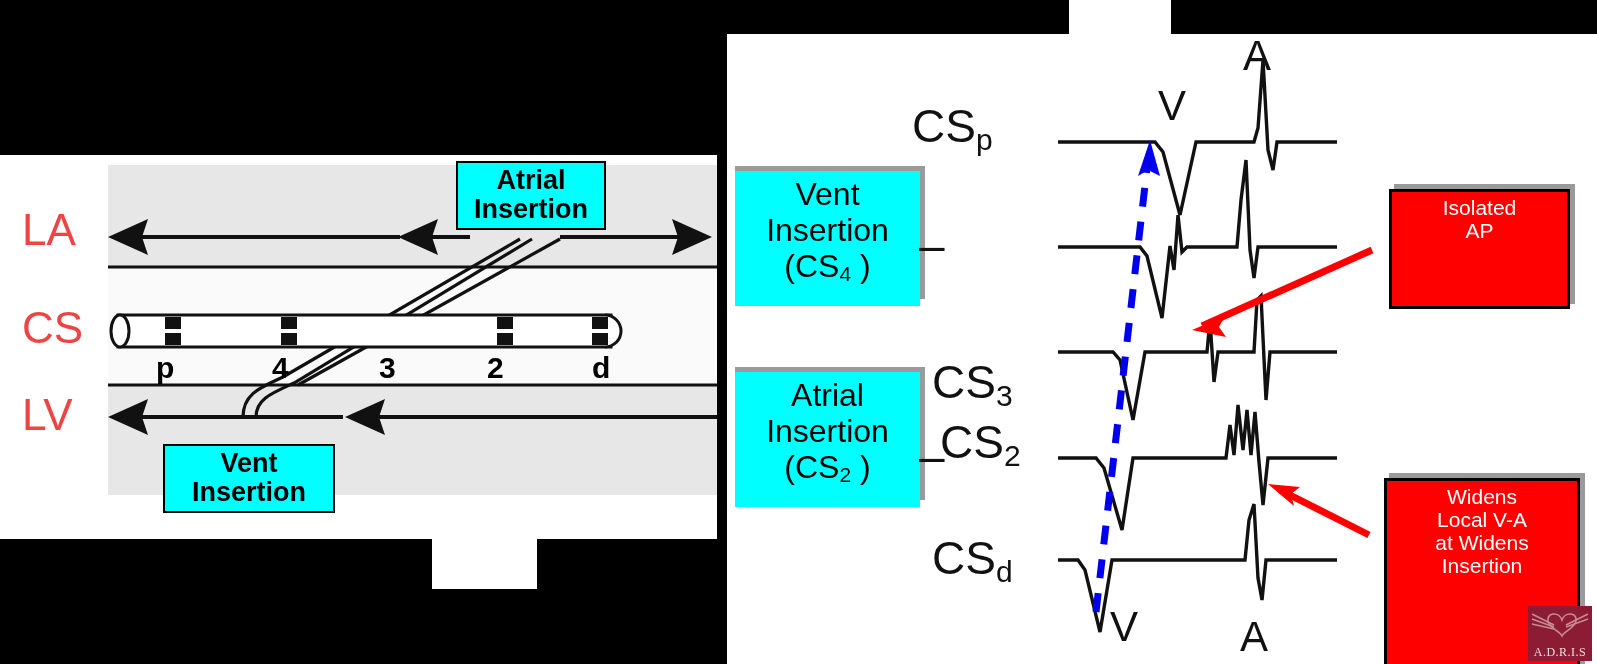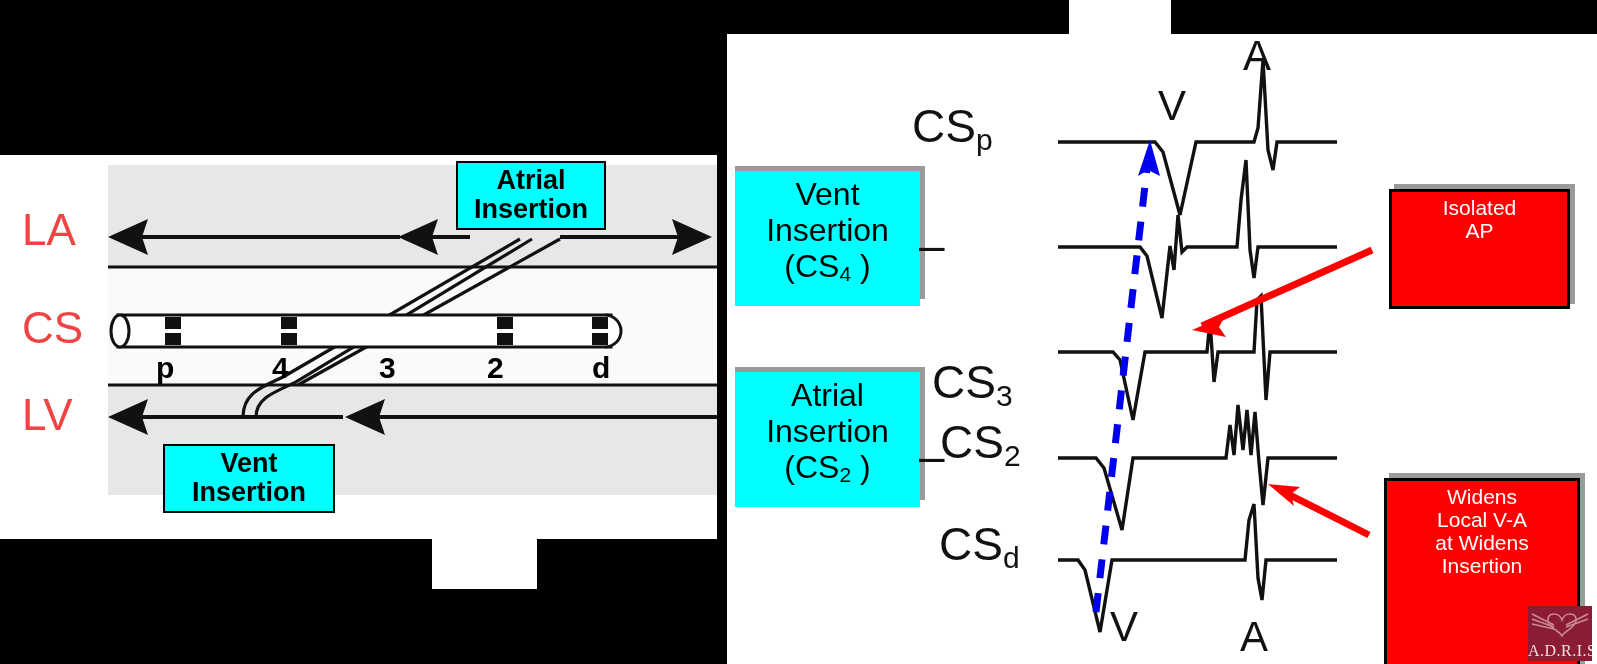--- a/index.html
+++ b/index.html
@@ -54,21 +54,21 @@
   .redbox{position:absolute;background:#FF0000;color:#fff;text-align:center;
           font-size:21px;line-height:1.1;border:3px solid #000;box-sizing:border-box;
           box-shadow:5px -5px 0 0 #9a9a9a;padding-top:4px;margin-left:17px;}
   .red-iso{left:1372px;top:189px;width:181px;height:120px;}
   .red-wid{left:1367px;top:478px;width:196px;height:200px;}
 
   
   .adris{position:absolute;left:1528px;top:606px;width:64px;height:55px;
          background:#8c1c33;overflow:hidden;}
   .adris .txt{position:absolute;left:0;bottom:1px;width:100%;text-align:center;
-              color:#f2dede;font-size:16px;letter-spacing:0.5px;
+              color:#f2dede;font-size:12px;letter-spacing:0.5px;
               font-family:"Liberation Serif", serif;}
 
   .ovl{position:absolute;left:0;top:0;width:1597px;height:664px;pointer-events:none;}
 </style>
 </head>
 <body>
 
 <div class="stage">
 
   <div class="panel-left"></div>
@@ -157,21 +157,21 @@
 
   <div class="cslab" style="left:912px;top:99px;">
     <span>CS</span><span class="s">p</span>
   </div>
   <div class="cslab" style="left:932px;top:327px;margin-top:28px;">
     <span>CS</span><span class="s">3</span>
   </div>
   <div class="cslab" style="left:940px;top:415px;">
     <span>CS</span><span class="s">2</span>
   </div>
-  <div class="cslab" style="left:932px;top:517px;margin-left:7px;">
+  <div class="cslab" style="left:932px;top:531px;">
     <span>CS</span><span class="s">d</span>
   </div>
 
   <svg class="ovl" viewBox="0 0 1597 664">
     <g fill="none" stroke="#111" stroke-width="3.4" stroke-linejoin="miter" stroke-linecap="butt">
 
       <path d="M1058,142 L1155,142 L1163,152 L1180,215 L1196,142 L1254,142
                L1258,128 L1263,60 L1268,150 L1273,170 L1277,142 L1337,142"></path>
 
       <path d="M1058,247 L1140,247 L1147,256 L1162,318 L1170,246 L1174,270

